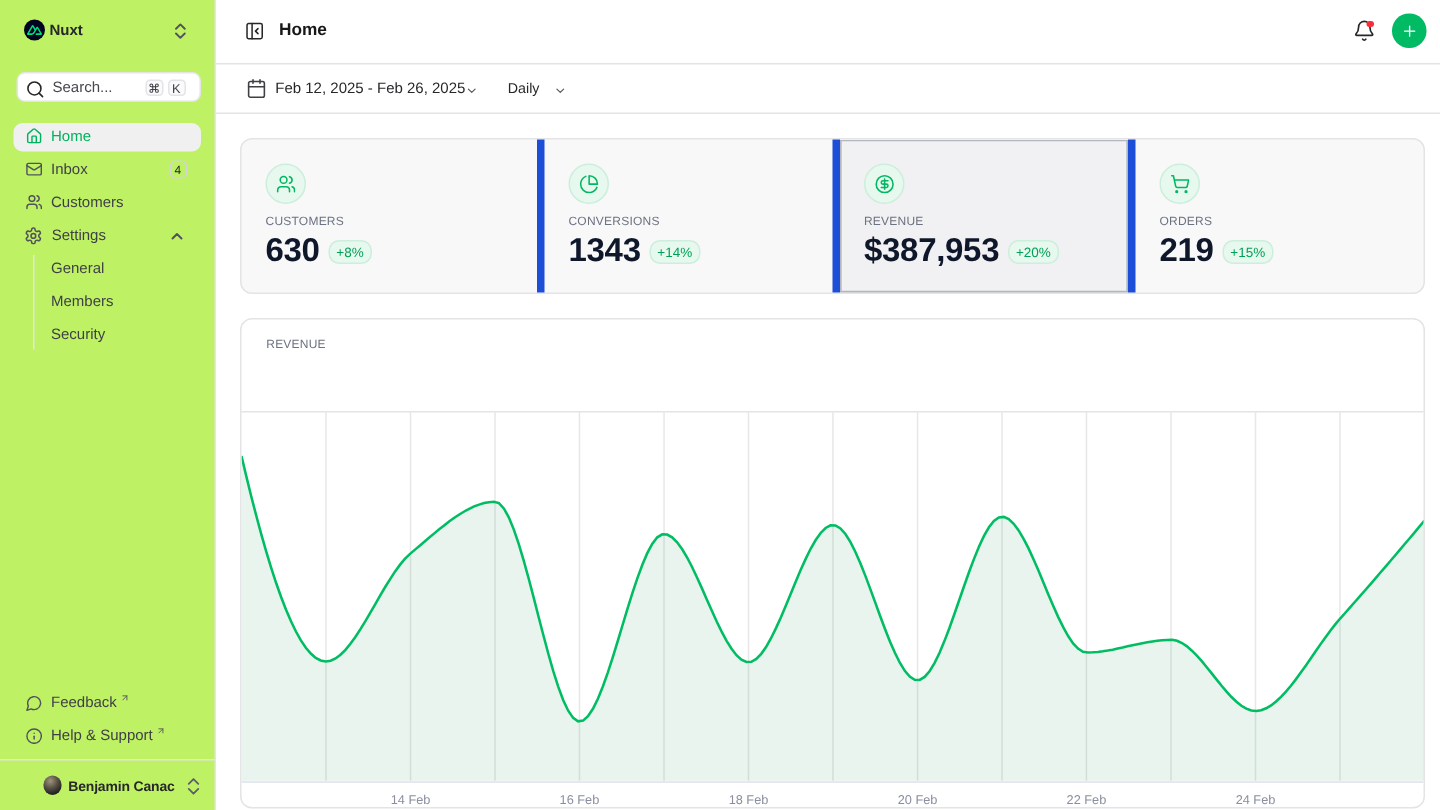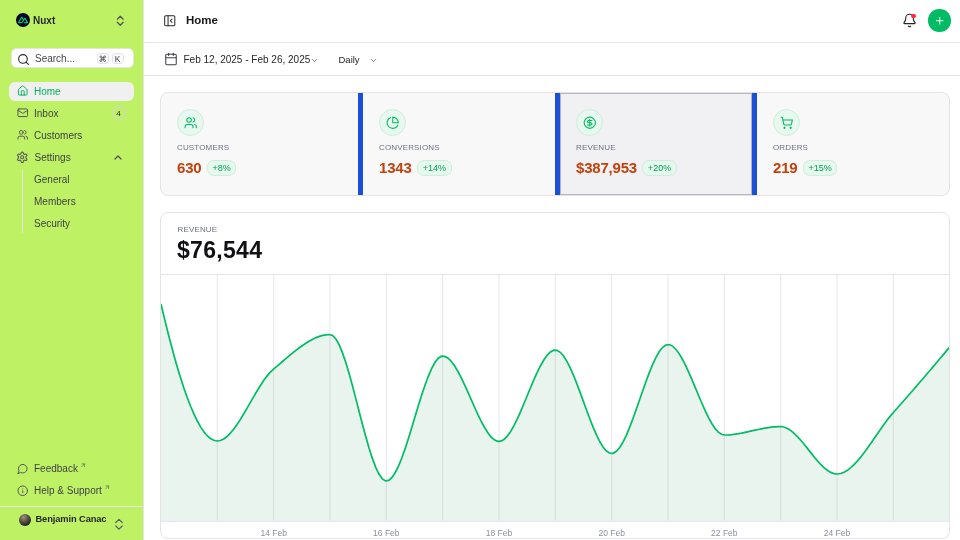--- a/index.html
+++ b/index.html
@@ -22,21 +22,21 @@
 .nitem .nlab{margin-left:6px;font-size:10px;font-weight:500;color:#3f3f46}
 .nitem.active{background:#f0f0f1}
 .nitem.active .nico,.nitem.active .nlab{color:#00b25d}
 .badge4{position:absolute;right:9.5px;top:3.5px;width:12px;height:12px;border:1px solid #d4d4d8;border-radius:4px;font-size:8px;color:#27272a;display:flex;align-items:center;justify-content:center;font-weight:500}
 .chevtop{position:absolute;right:12px;top:7px;color:#52525b}
 .sub{position:relative;border-left:1px solid #e4e4e7;margin-left:13px;padding-left:0}
 .sitem{height:19px;margin-bottom:3px;display:flex;align-items:center}
 .sitem .nlab{margin-left:11px;font-size:10px;font-weight:400;color:#3f3f46}
 #side-bottom{position:absolute;left:9px;bottom:37px;width:125px}
 #side-foot{position:absolute;left:0;bottom:0;width:144px;height:34.5px;border-top:1px solid #e4e4e7}
-#userrow{position:absolute;left:9px;top:7px;width:125px;height:20px;display:flex;}
+#userrow{position:absolute;left:19px;top:7px;width:125px;height:20px;display:flex;align-items:center}
 #avatar{width:12.5px;height:12.5px;border-radius:50%;margin-left:9.5px;flex:none;background:radial-gradient(circle at 38% 28%,#a2947e 0%,#575145 40%,#1d1c1f 78%,#101013 100%)}
 #username{margin-left:4.5px;font-size:9.3px;font-weight:700;color:#27272a;letter-spacing:-0.1px}
 .extlink{margin-left:2px;margin-bottom:6px;color:#52525b}
 
 #main{position:absolute;left:144px;top:0;width:816px;height:540px}
 #header{position:absolute;left:0;top:0;width:816px;height:42.5px;border-bottom:1px solid #e4e4e7}
 #panelico{position:absolute;left:19.3px;top:14.2px;color:#27272a}
 #htitle{position:absolute;left:42px;top:13.5px;font-size:11.5px;font-weight:700;color:#18181b}
 #bell{position:absolute;left:758.2px;top:13px;color:#27272a}
 #belldot{position:absolute;left:767.3px;top:13.6px;width:4.6px;height:4.6px;border-radius:50%;background:#fb2c36}
@@ -48,21 +48,21 @@
 #dailytxt{position:absolute;left:194.5px;top:11.4px;font-size:9.5px;font-weight:500;color:#27272a}
 #dailychev{position:absolute;left:225px;top:13px;color:#52525b}
 
 #stats{position:absolute;left:16px;top:92px;width:790px;height:104px;background:#f8f8f9;border:1px solid #e4e4e7;border-radius:8px;display:flex}
 .stat{position:relative;width:197.5px;height:102px}
 .stat + .stat{border-left:5px solid #1d4ed8}
 .stat.hl{box-shadow:inset 0 0 0 1.1px #b3b7bd;border-radius:0;background:#f1f1f3}
 .sico{position:absolute;left:16px;top:16px;width:27px;height:27px;border-radius:50%;background:#e7f8ee;border:1px solid #cceedd;display:flex;align-items:center;justify-content:center;color:#00b861}
 .slab{position:absolute;left:16px;top:50px;font-size:8px;font-weight:500;color:#6b7280;letter-spacing:0.15px}
 .snum{position:absolute;left:16px;top:65px;height:18px;display:flex;align-items:center}
-.snum b{font-size:15px;font-weight:700;color:#c2410c;letter-spacing:-0.2px}
+.snum b{font-size:22px;font-weight:700;color:#0f172a;letter-spacing:-0.2px}
 .sbadge{margin-left:5.5px;margin-top:2.5px;background:#e7f8ee;border:1px solid #cceedd;color:#00a155;font-size:9px;font-weight:500;border-radius:7px;padding:1.8px 4.6px;letter-spacing:0px}
 
 #chartcard{position:absolute;left:16px;top:212px;width:790px;height:327px;border:1px solid #e4e4e7;border-radius:8px;background:#fff;overflow:hidden}
 #ch-label{position:absolute;left:16.5px;top:11.6px;font-size:8px;font-weight:500;color:#6b7280;letter-spacing:0.15px}
 #ch-num{position:absolute;left:16px;top:24px;font-size:23px;font-weight:700;color:#111113;letter-spacing:0.3px}
 #ch-head-border{position:absolute;left:0;top:60.5px;width:790px;height:1px;background:#e4e4e7}
 #chartsvg{position:absolute;left:0;top:61px}
 </style>
 </head>
 <body>
@@ -263,21 +263,20 @@
         </div>
       <div class="slab">ORDERS</div>
       <div class="snum">
           <b>219</b>
           <span class="sbadge">+15%</span>
         </div>
     </div>
   </div>
   <div id="chartcard">
     <div id="ch-label">REVENUE</div>
-    <div id="ch-num">$76,544</div>
     <div id="ch-head-border"></div>
     <svg id="chartsvg" width="790" height="266" viewBox="0 0 790 266">
       <g stroke="#e7e7e9" stroke-width="1">
         <line x1="56.3" y1="0" x2="56.3" y2="246.5"></line>
         <line x1="112.7" y1="0" x2="112.7" y2="246.5"></line>
         <line x1="169.0" y1="0" x2="169.0" y2="246.5"></line>
         <line x1="225.3" y1="0" x2="225.3" y2="246.5"></line>
         <line x1="281.7" y1="0" x2="281.7" y2="246.5"></line>
         <line x1="338.0" y1="0" x2="338.0" y2="246.5"></line>
         <line x1="394.3" y1="0" x2="394.3" y2="246.5"></line>

